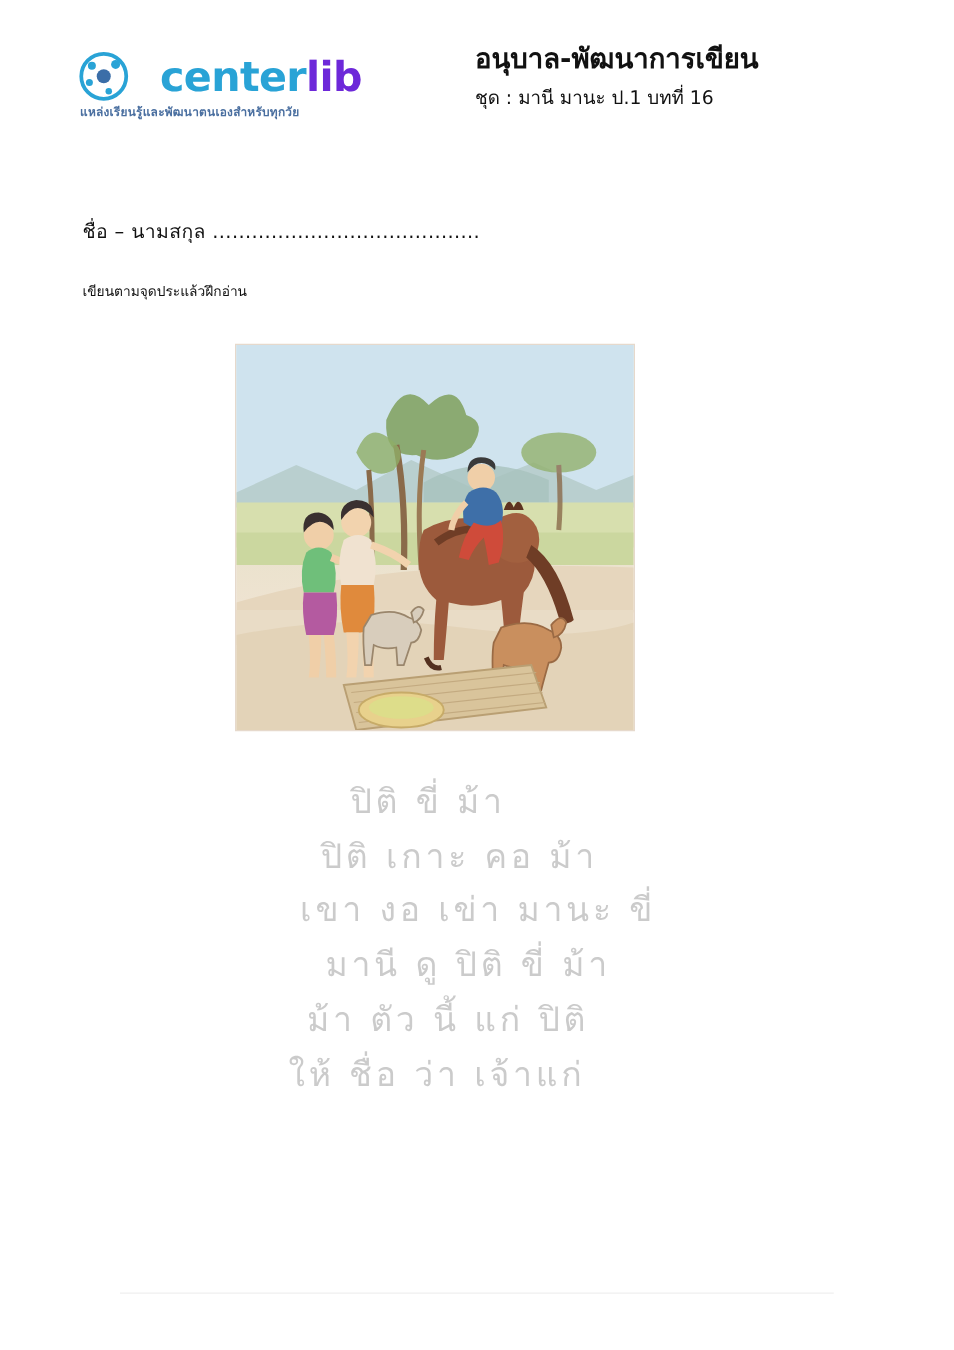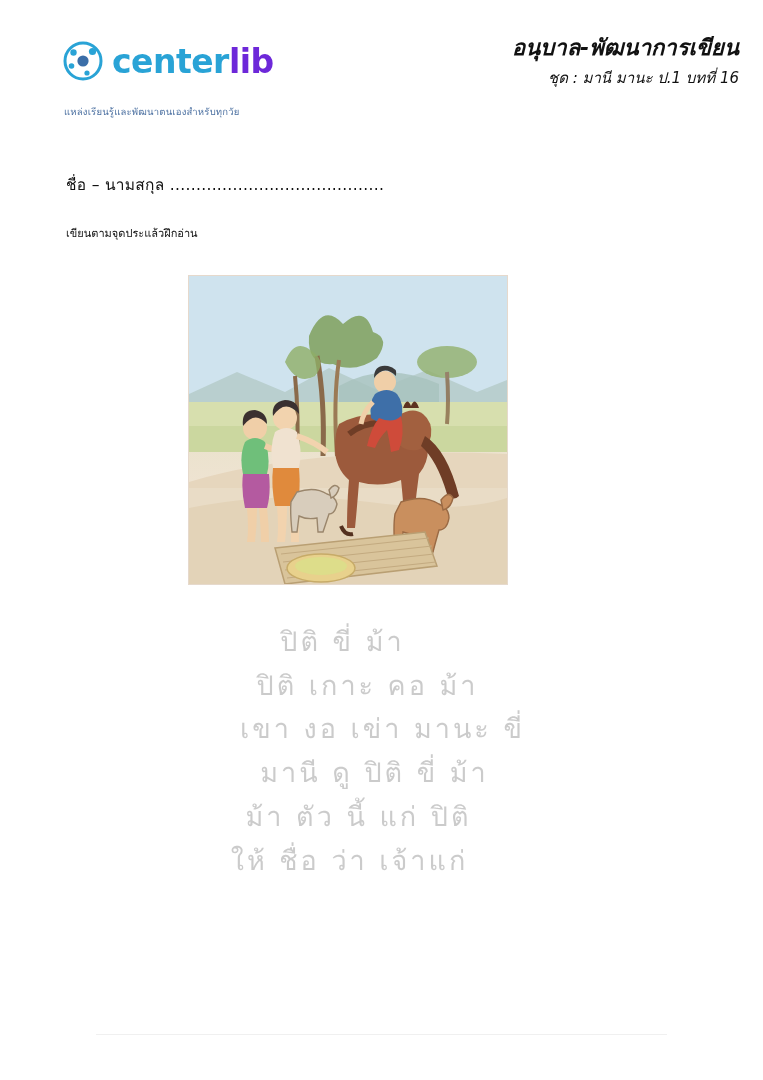--- a/index.html
+++ b/index.html
@@ -46,38 +46,38 @@
     width: 42px;
     height: 42px;
     flex: 0 0 auto;
   }
   .brand-word {
     font-size: 33px;
     font-weight: bold;
     letter-spacing: -0.5px;
     line-height: 1;
   }
-  .brand-word .c1 { color: #29a3d6; }
+  .brand-word .c1 { color: #29a3d6; margin-left: 16px; }
   .brand-word .c2 { color: #6d28d9; }
   .brand-tag {
-    margin-top: 22px;
+    margin-top: 0;
     margin-left: 2px;
     font-size: 9.5px;
     color: #4a6fa0;
     letter-spacing: 0.2px;
     white-space: nowrap;
+    font-weight: bold;
   }
 
   .titles {
     position: absolute;
     left: 380px;
     right: 24px;
     top: 0;
-    text-align: right;
-    font-style: italic;
+    text-align: left;
   }
   .doc-title {
     font-size: 22px;
     font-weight: bold;
     color: #111;
     line-height: 1.3;
   }
   .doc-subtitle {
     margin-top: 6px;
     font-size: 15px;

